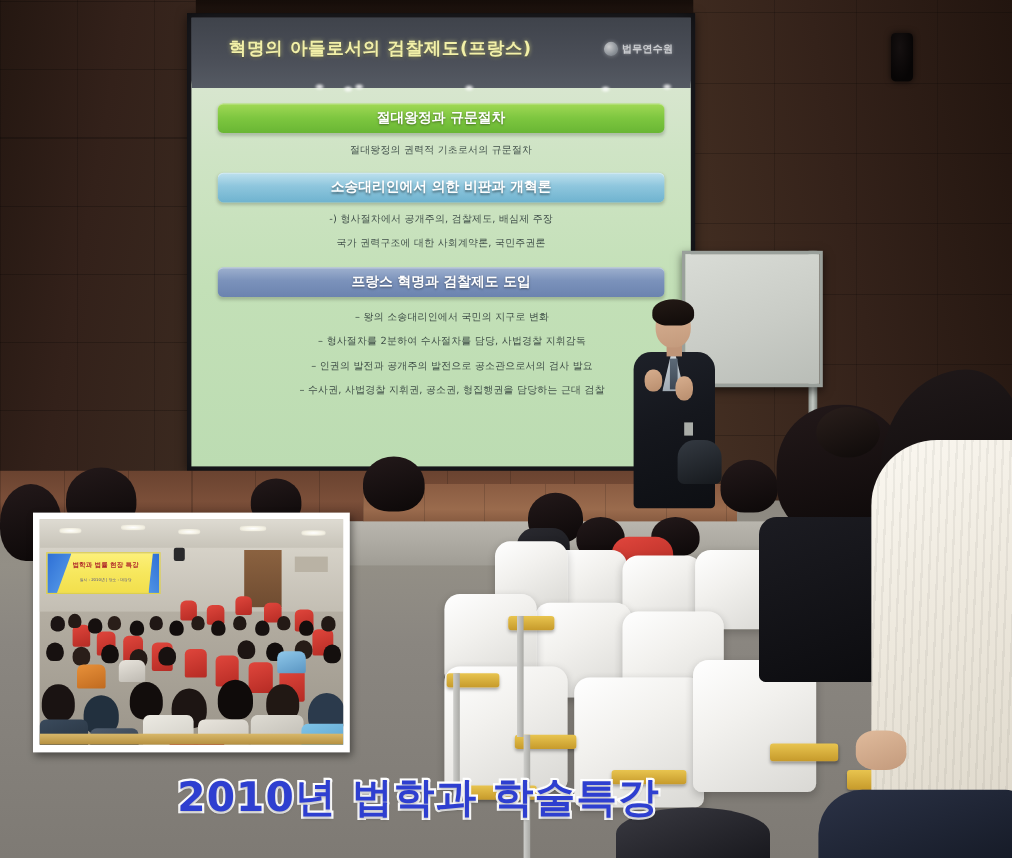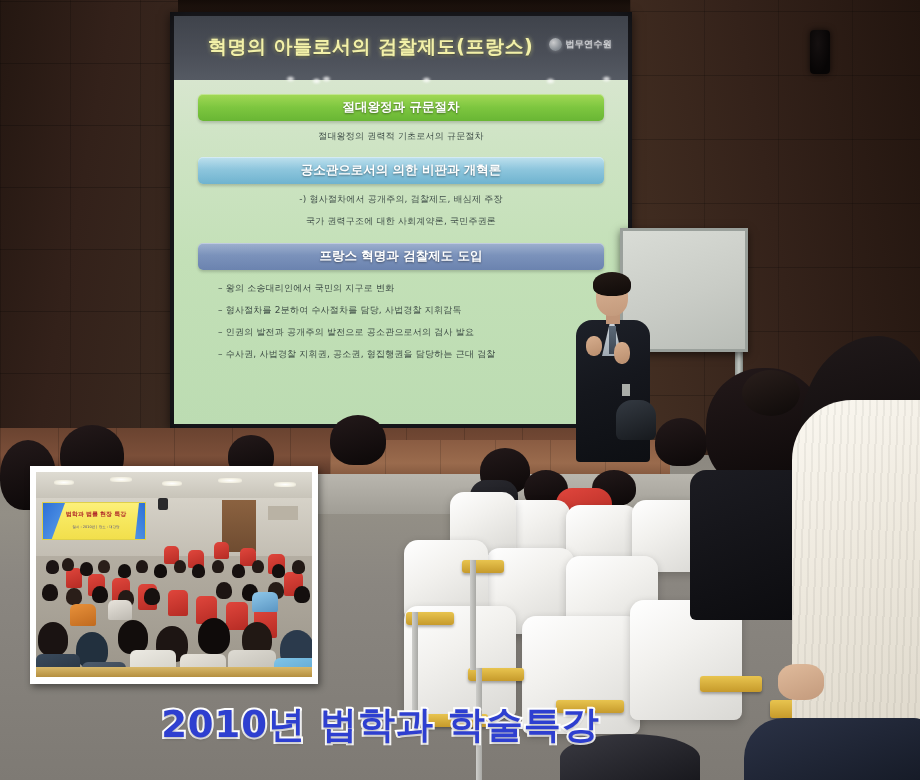--- a/index.html
+++ b/index.html
@@ -49,21 +49,21 @@
     overflow:hidden;
     filter:blur(.3px);
   }
   
   .slide-header {
     position:absolute; left:0; top:0; width:100%; height:64px;
     background:linear-gradient(180deg,#3f434b 0%,#4b4f58 60%,#555a63 100%);
   }
   .slide-title {
     position:absolute; left:34px; top:18px;
-    font-size:19px; font-weight:bold; letter-spacing:.5px;
+    font-size:16px; font-weight:bold; letter-spacing:.5px;
     color:#f2f0a8; text-shadow:0 0 4px rgba(255,255,160,.65), 0 1px 2px rgba(0,0,0,.6);
     white-space:nowrap;
   }
   .slide-logo {
     position:absolute; right:16px; top:22px;
     display:flex; align-items:center; gap:4px;
     opacity:.82;
   }
   .slide-logo .mark {
     width:13px; height:13px; border-radius:50%;
@@ -97,21 +97,21 @@
     filter:blur(.2px);
   }
   .bar.green  { background:linear-gradient(180deg,#a2d956 0%, #7dc63f 50%, #69b634 100%); }
   .bar.cyan   { background:linear-gradient(180deg,#bfe1ee 0%, #8ec6dd 45%, #6fb3cf 100%); }
   .bar.blue   { background:linear-gradient(180deg,#9fb1cf 0%, #7b92bb 45%, #6b83af 100%); }
 
   .sub {
     text-align:center; font-size:9px; color:#41504a;
     margin-top:9px; letter-spacing:.2px; filter:blur(.35px);
   }
-  .bullets { margin-top:12px; }
+  .bullets { margin-top:12px;text-align:center; }
   .bullet {
     font-size:9px; color:#3e4d46; margin:0 0 9px 20px;
     letter-spacing:.2px; filter:blur(.35px);
   }
 
   
   .whiteboard {
     position:absolute; left:620px; top:228px; width:128px; height:124px;
     background:linear-gradient(160deg,#d9dcd6 0%, #c9ccc6 55%, #b9bdb7 100%);
     border:3px solid #9aa09b;
@@ -302,21 +302,21 @@
       <div class="glint" style="left:148px;top:60px;"></div>
       <div class="glint" style="left:248px;top:61px;"></div>
       <div class="glint" style="left:372px;top:62px;"></div>
       <div class="glint" style="left:428px;top:60px;"></div>
 
       <div class="slide-body">
 
         <div class="bar green">절대왕정과 규문절차</div>
         <div class="sub">절대왕정의 권력적 기초로서의 규문절차</div>
 
-        <div class="bar cyan" style="margin-top:14px;">공소관으로서의  의한 비판과 개혁론</div>
+        <div class="bar cyan" style="margin-top:14px;">소송대리인에서  의한 비판과 개혁론</div>
         <div class="sub">-) 형사절차에서  공개주의, 검찰제도, 배심제 주장</div>
         <div class="sub">국가 권력구조에 대한 사회계약론, 국민주권론</div>
 
         <div class="bar blue" style="margin-top:15px;">프랑스 혁명과 검찰제도 도입</div>
         <div class="bullets">
           <div class="bullet">– 왕의 소송대리인에서 국민의 지구로 변화</div>
           <div class="bullet">– 형사절차를 2분하여 수사절차를 담당, 사법경찰 지휘감독</div>
           <div class="bullet">– 인권의 발전과 공개주의 발전으로  공소관으로서의 검사 발요</div>
           <div class="bullet">– 수사권, 사법경찰 지휘권, 공소권, 형집행권을 담당하는 근대 검찰</div>
         </div>

